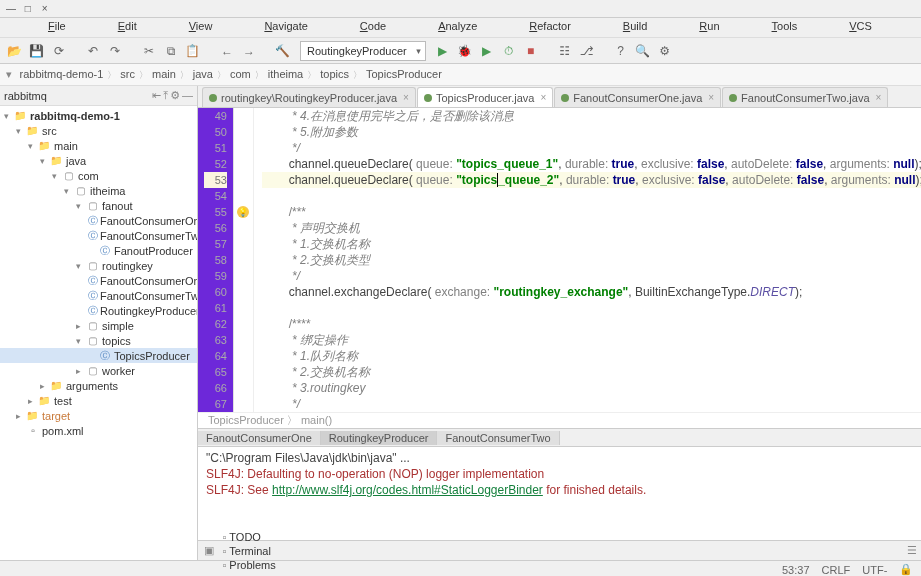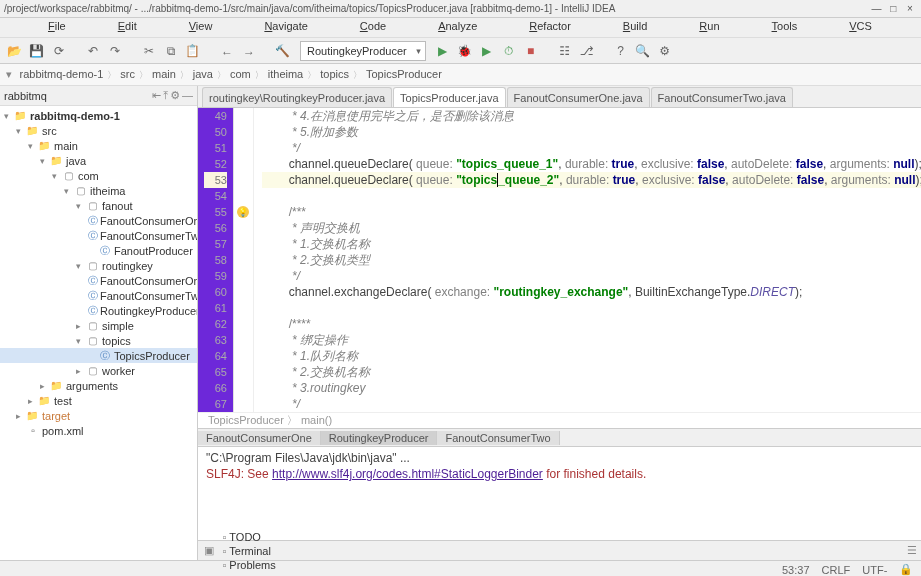--- a/index.html
+++ b/index.html
@@ -25,21 +25,21 @@
 .tree .caret { width: 10px; display: inline-block; color: #888; font-size: 9px; }
 .tree .icon { width: 14px; display: inline-flex; justify-content: center; margin-right: 2px; font-size: 10px; }
 .tree .name { color: #333; }
 .tree .name.root { font-weight: bold; }
 .tree .sel { background: #d5e4f6; }
 .folder { color: #b8905c; }
 .pkg { color: #8c8c8c; }
 .cls { color: #5b8cc4; }
 .editor-area { flex: 1; display: flex; flex-direction: column; background: #fff; }
 .editor-tabs { height: 22px; display: flex; align-items: flex-end; background: #f0f0f0; border-bottom: 1px solid #ccc; padding-left: 4px; gap: 1px; }
-.etab { background: #e8e8e8; border: 1px solid #ccc; border-bottom: none; height: 20px; display: flex; align-items: center; padding: 0 6px; font-size: 11px; color: #555; gap: 4px; border-radius: 3px 3px 0 0; flex-direction: column; }
+.etab { background: #e8e8e8; border: 1px solid #ccc; border-bottom: none; height: 20px; display: flex; align-items: center; padding: 0 6px; font-size: 11px; color: #555; gap: 4px; border-radius: 3px 3px 0 0; }
 .etab.active { background: #fff; }
 .etab .dot { width: 8px; height: 8px; border-radius: 50%; background: #6a9955; }
 .etab .close { font-size: 10px; color: #999; margin-left: 2px; }
 .editor-body { flex: 1; display: flex; position: relative; background: #fff; overflow: hidden; }
 .gutter { width: 36px; background: #6d28d9; border-right: 1px solid #e0e0e0; text-align: right; padding: 0 6px; color: #aaa; font-family: Consolas, monospace; font-size: 11px; line-height: 16px; }
 .gutter div { height: 16px; }
 .gutter div.hl { color: #777; background: #fcf5e0; }
 .marker-col { width: 20px; border-right: 1px solid #eee; position: relative; }
 .marker-col .bulb { position: absolute; left: 3px; top: 98px; width: 12px; height: 12px; background: #f7c948; border-radius: 6px; display: flex; align-items: center; justify-content: center; font-size: 8px; color: #a06b00; }
 .code { flex: 1; font-family: Consolas, monospace; font-size: 12px; line-height: 16px; padding-left: 8px; white-space: pre; color: #444; }
@@ -50,31 +50,30 @@
 .code .bool { color: #000080; font-weight: bold; }
 .code .type { color: #5b4fa3; font-style: italic; }
 .code .hl-line { background: #fcfbe6; display: inline-block; width: 100%; }
 .code .cursor { border-left: 1px solid #000; }
 .editor-status { height: 16px; background: #fff; border-top: 1px solid #eee; font-size: 11px; color: #999; padding-left: 10px; display: flex; align-items: center; }
 .run-tabs { height: 18px; background: #f0f0f0; border-top: 1px solid #ccc; display: flex; align-items: center; font-size: 11px; }
 .run-tab { padding: 1px 8px; background: #e0e0e0; border-right: 1px solid #ccc; color: #555; }
 .run-tab.active { background: #d0d0d0; }
 .run-console { height: 94px; background: #fff; border-top: 1px solid #ccc; font-family: Consolas, monospace; font-size: 12px; line-height: 16px; padding: 3px 8px; color: #444; overflow: auto; }
 .run-console .err { color: #aa3333; }
-.run-console .link { color: #4c1d95; text-decoration: underline; }
+.run-console .link { color: #15803d; text-decoration: underline; }
 .bottom-tools { height: 20px; background: #f0f0f0; border-top: 1px solid #ccc; display: flex; align-items: center; padding: 0 6px; gap: 2px; font-size: 11px; }
 .bottom-tools .btool { padding: 1px 6px; display: flex; align-items: center; gap: 3px; }
 .bottom-tools .spacer { flex: 1; }
 .status-bar { height: 18px; background: #f0f0f0; border-top: 1px solid #ccc; display: flex; align-items: center; justify-content: flex-end; padding: 0 8px; font-size: 11px; color: #666; gap: 12px; }
 </style>
 </head>
 <body>
 
 <div class="title-bar">
-  <span>/project/workspace/rabbitmq/ - .../rabbitmq-demo-1/src/main/java/com/itheima/topics/TopicsProducer.java [rabbitmq-demo-1] - IntelliJ IDEA</span>
   <span class="wincontrols">
     <span>—</span>
     <span>□</span>
     <span>×</span>
   </span>
 </div>
 
 <div class="menu-bar" id="menu-bar">
     <span><u>F</u>ile</span>
     <span><u>E</u>dit</span>
@@ -310,20 +309,21 @@
     </div>
 
     <div class="run-tabs" id="runtabs">
         <div class="run-tab">FanoutConsumerOne</div>
         <div class="run-tab active">RoutingkeyProducer</div>
         <div class="run-tab">FanoutConsumerTwo</div>
       </div>
 
     <div class="run-console" id="console">
         <div>"C:\Program Files\Java\jdk\bin\java" ...</div>
+        <div class="err">SLF4J: Defaulting to no-operation (NOP) logger implementation</div>
         <div class="err"><span>SLF4J: See </span><span class="link">http://www.slf4j.org/codes.html#StaticLoggerBinder</span><span> for finished details.</span></div>
         <div>&nbsp;</div>
       </div>
 
     <div class="bottom-tools">
       <span style="color:#888">▣</span>
       <span id="btools">
           <span class="btool"><span style="color:#888">▫</span>TODO</span>
           <span class="btool"><span style="color:#888">▫</span>Terminal</span>
           <span class="btool"><span style="color:#888">▫</span>Problems</span>

